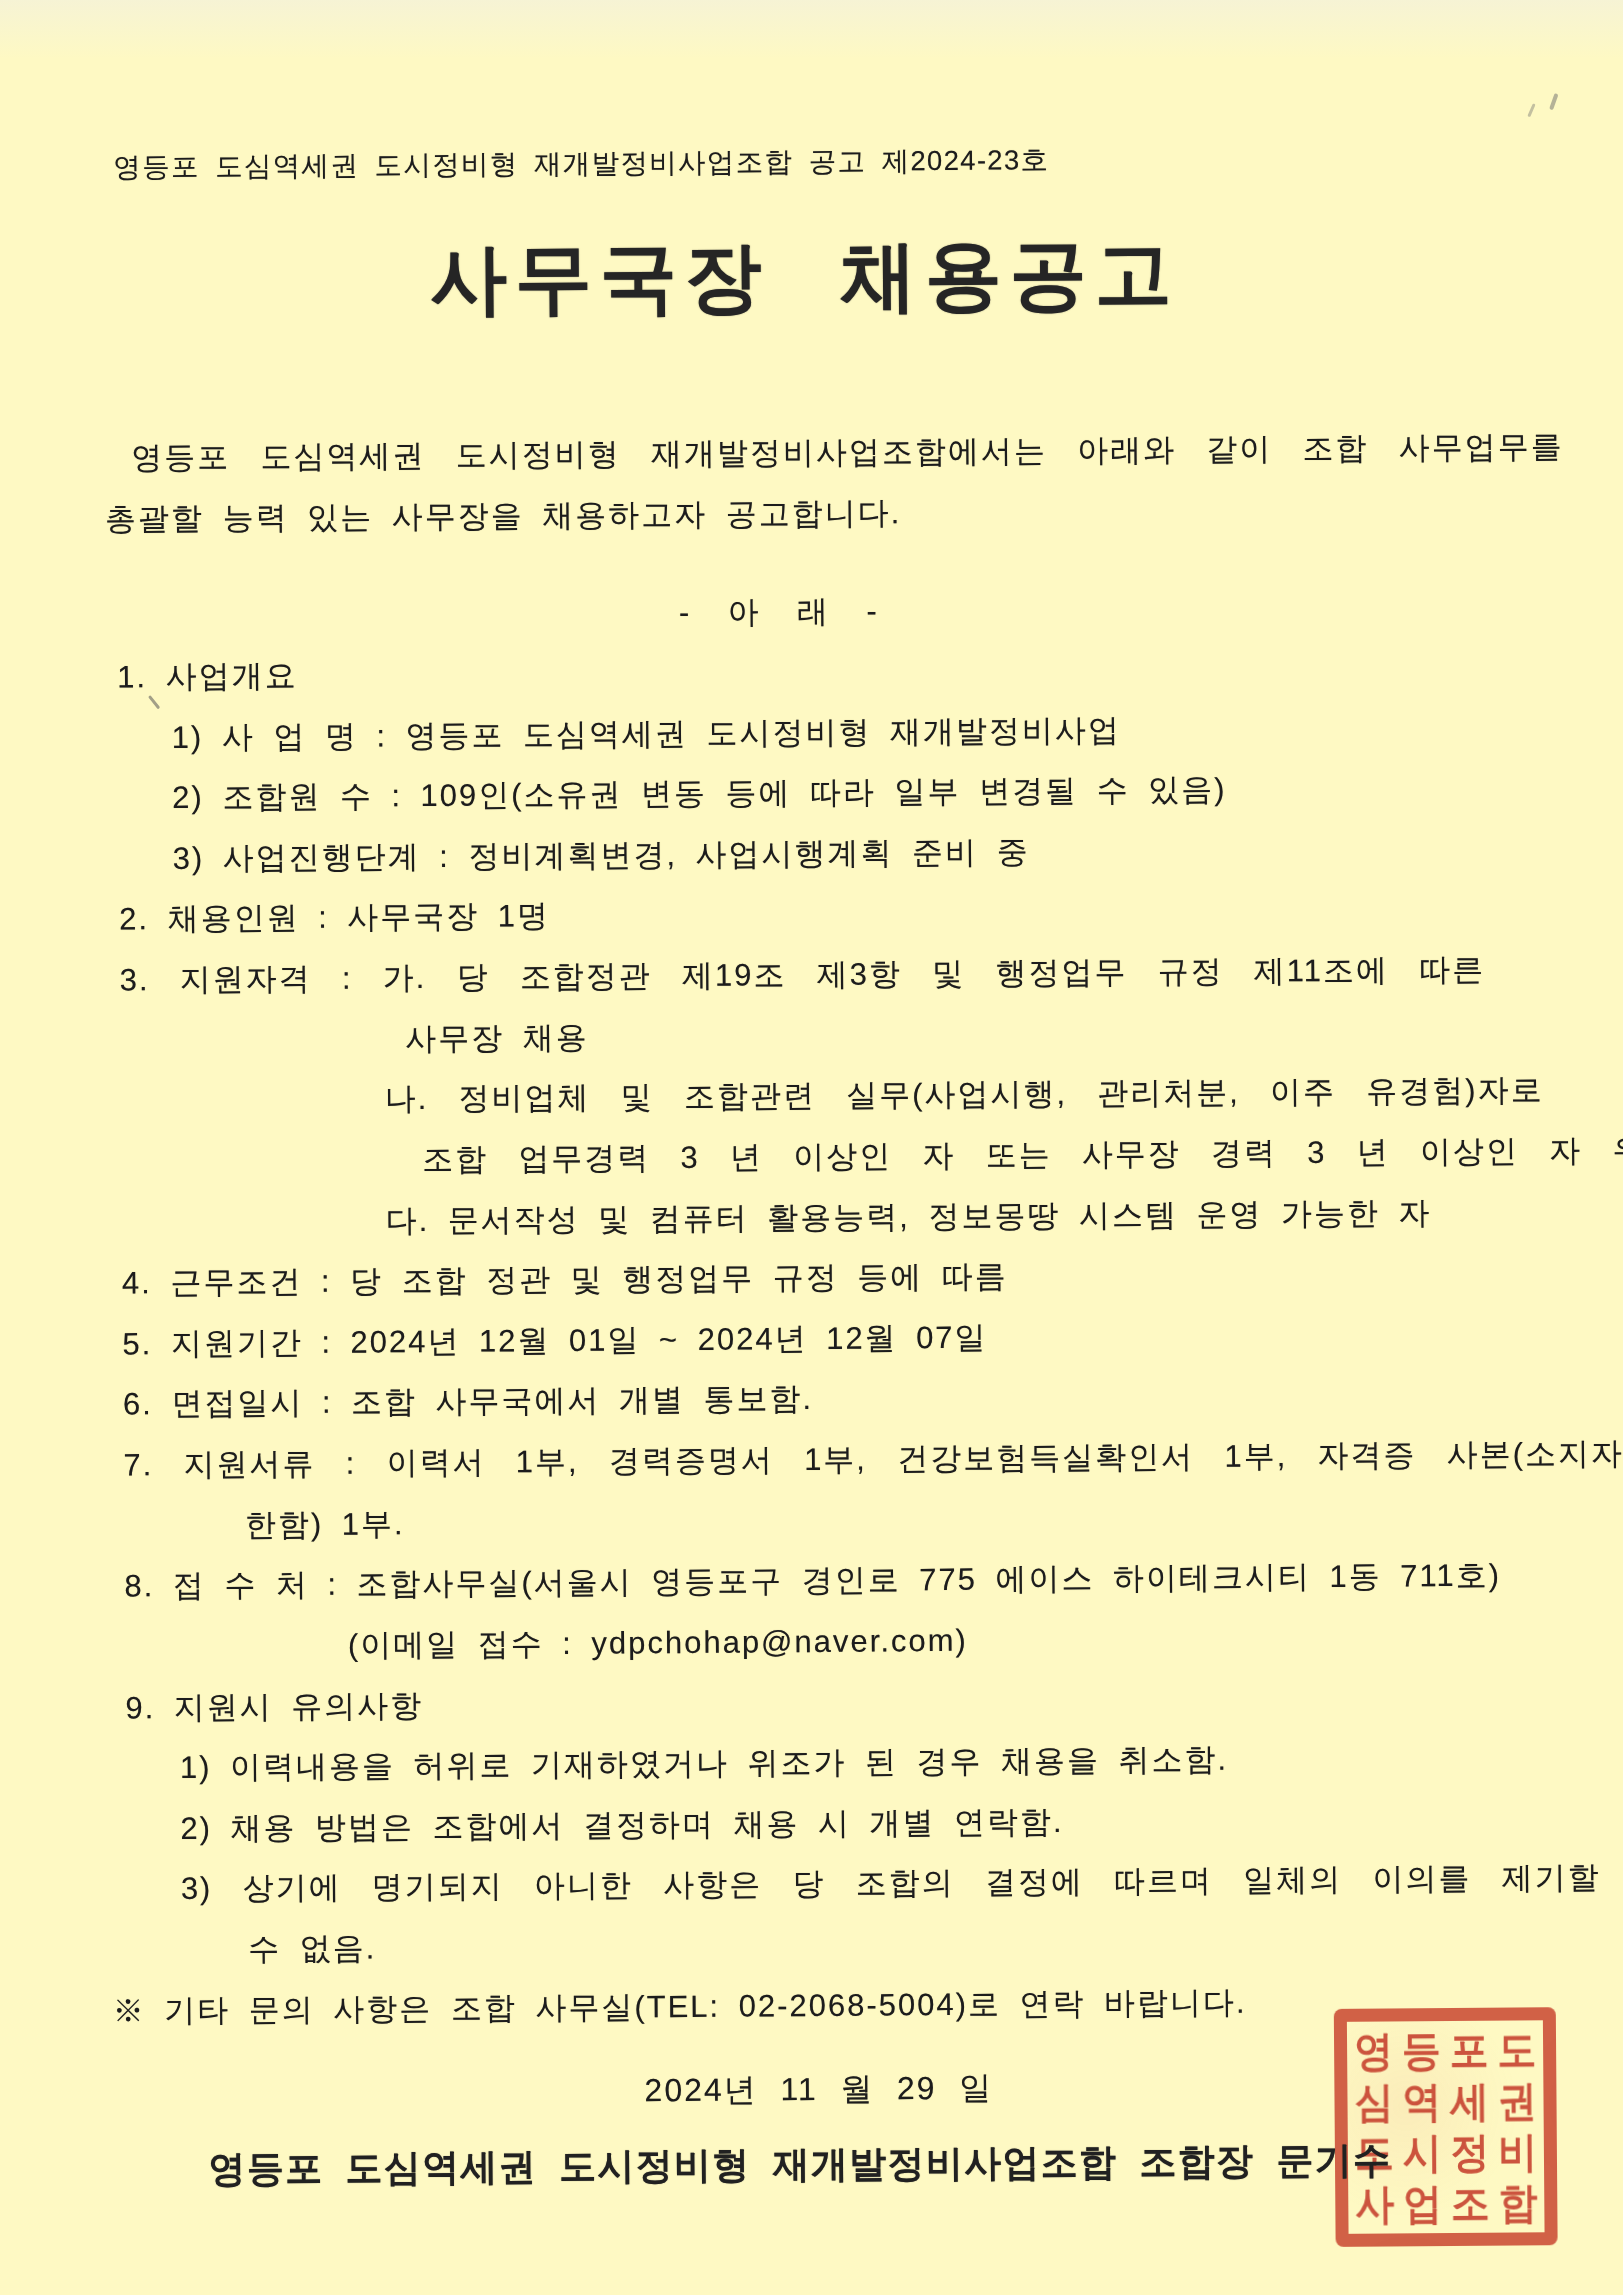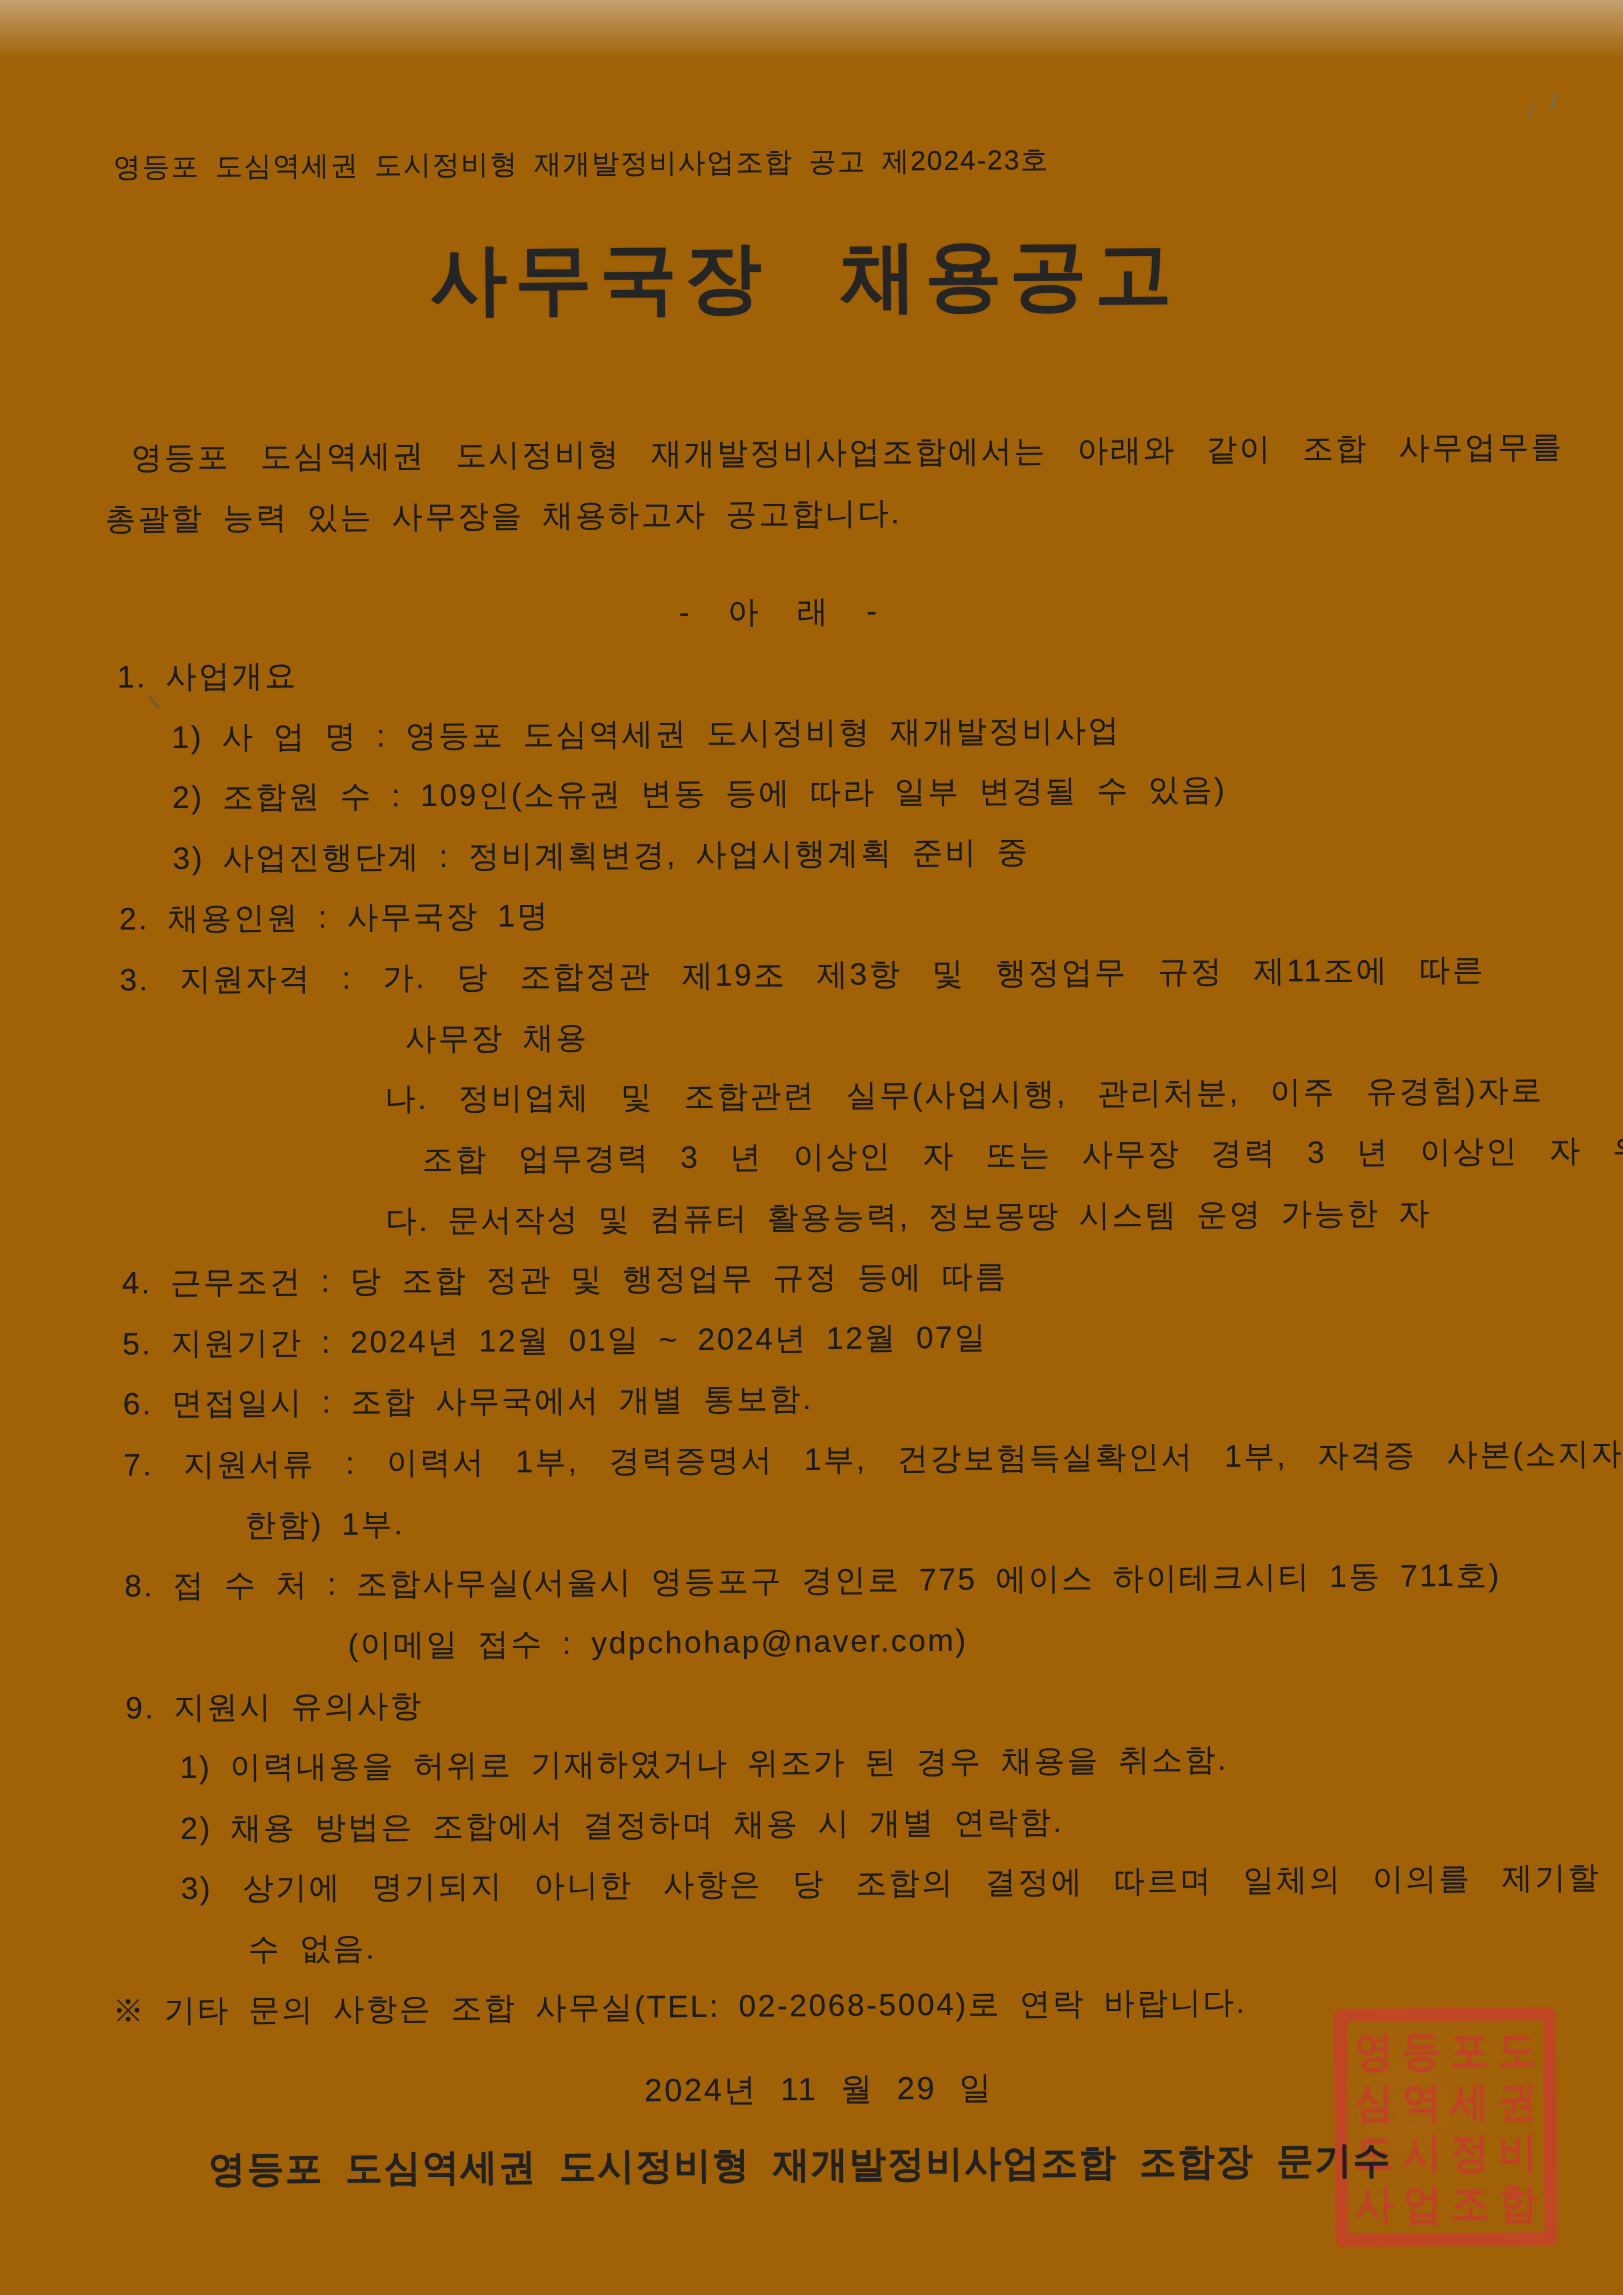--- a/index.html
+++ b/index.html
@@ -1,20 +1,20 @@
 <!DOCTYPE html>
 <html style="font-size:10.5px"><head>
 <meta charset="utf-8">
 <style>
   html, body { margin: 0; padding: 0; background: #ffffff; }
   .sheet {
     position: relative;
     width: 1623px;
     height: 2295px;
-    background: #a16207;
+    background: #fef9c3;
     overflow: hidden;
     font-family: "Liberation Sans", sans-serif;
     color: #1c1c1c;
   }
   .sheet::before {
     content: "";
     position: absolute;
     top: 0; left: 0; right: 0;
     height: 59px;
     background: linear-gradient(#ececea, rgba(255,255,255,0));

